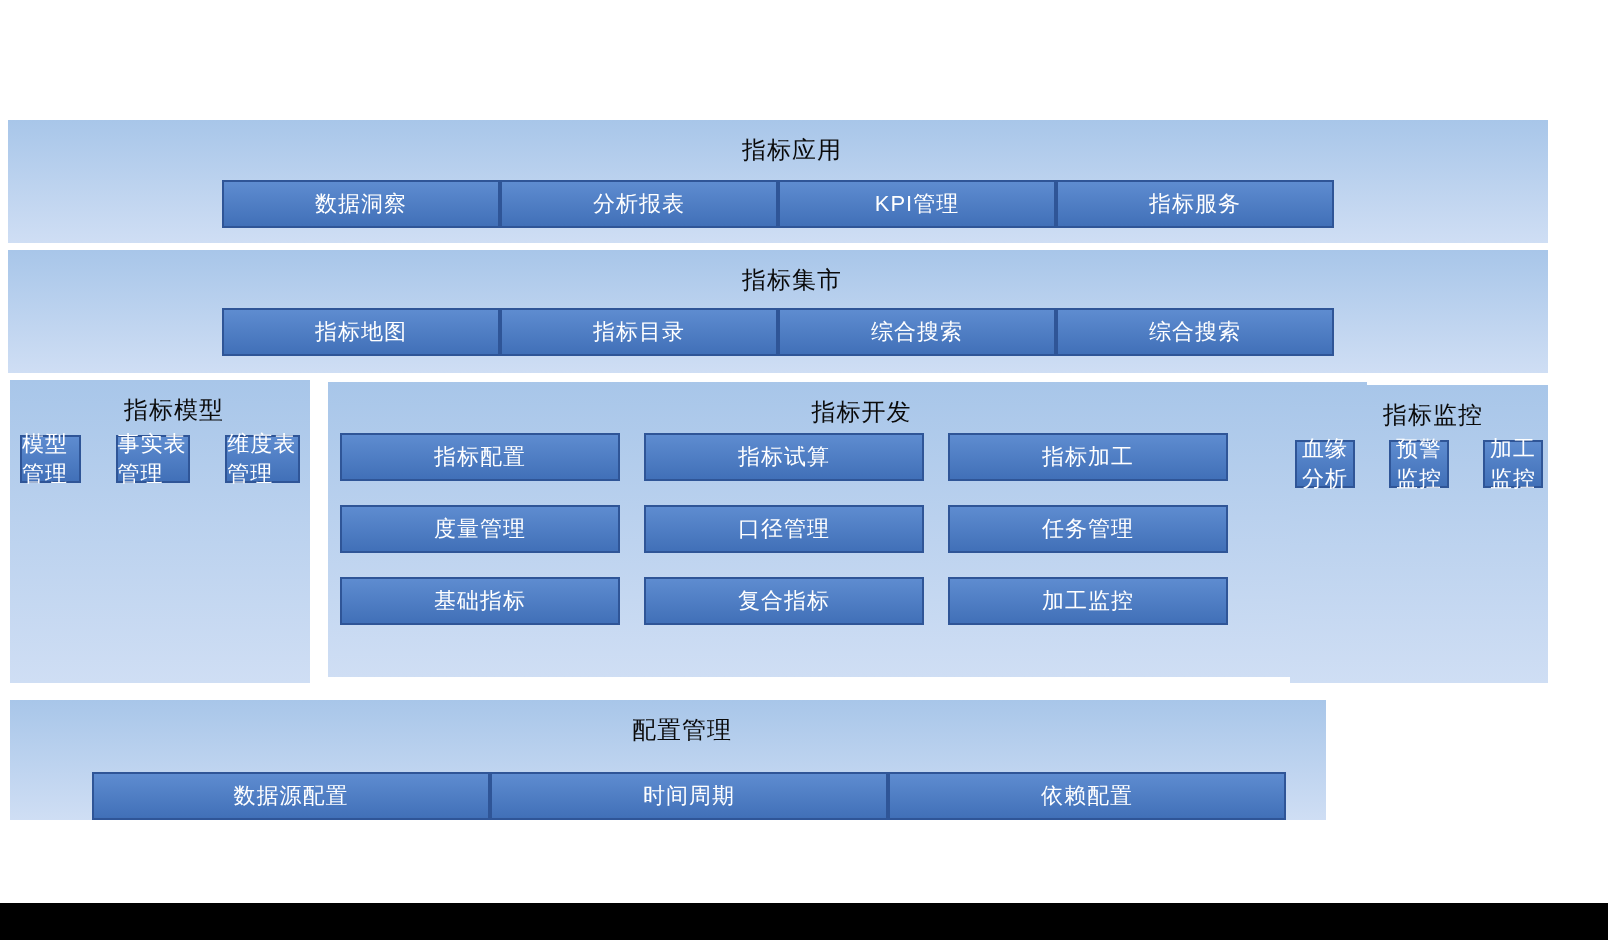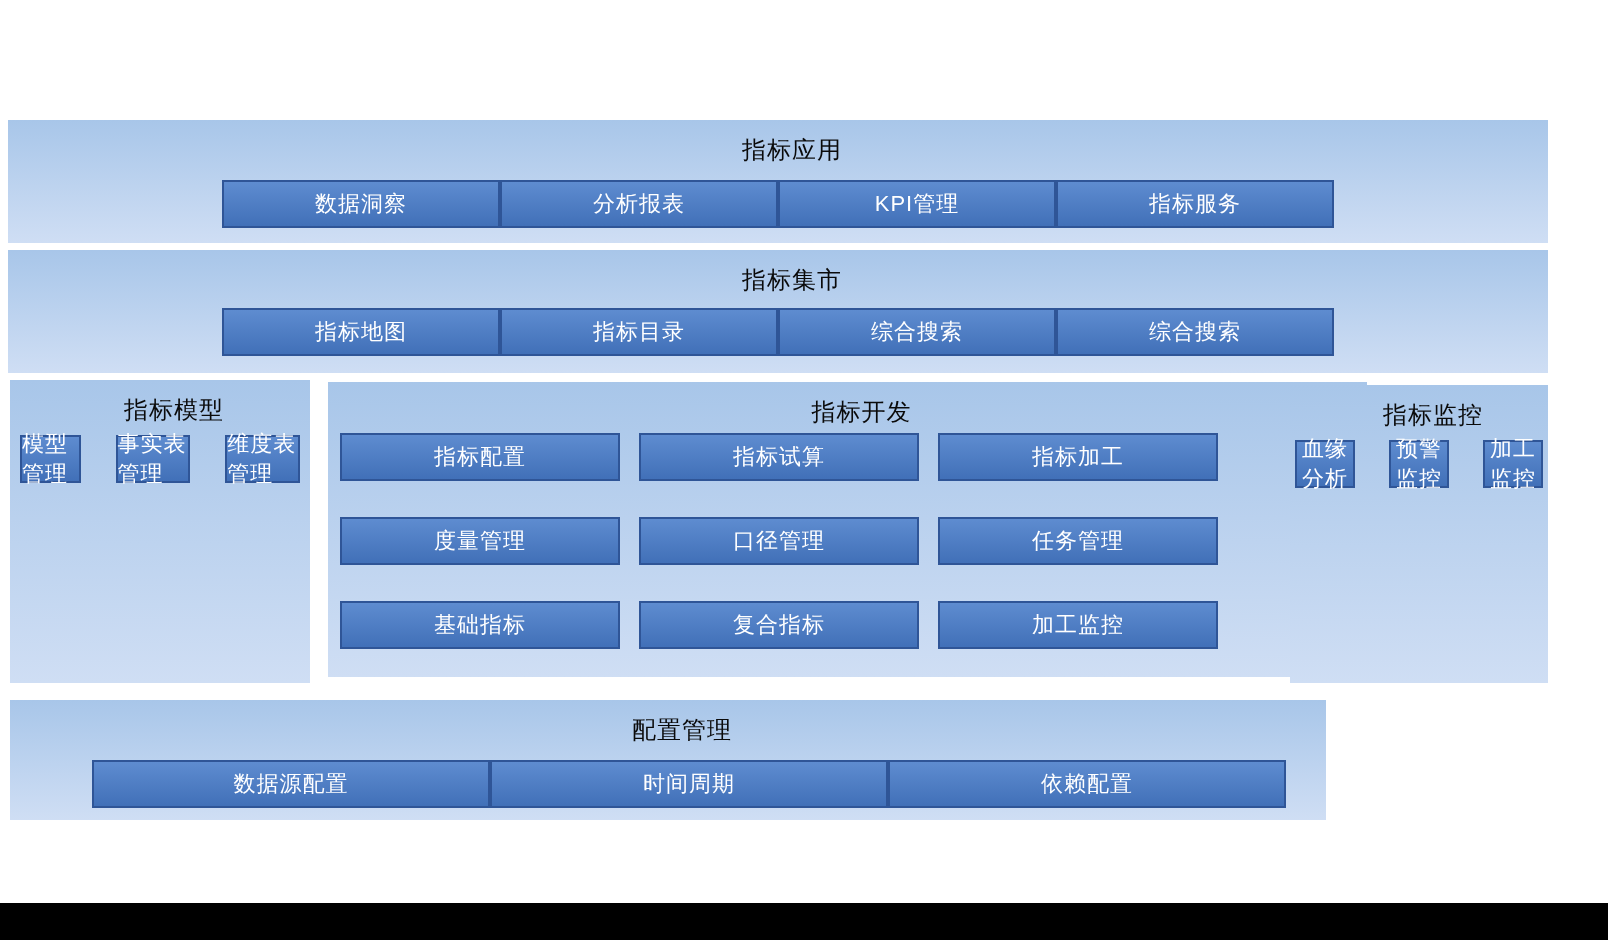--- a/index.html
+++ b/index.html
@@ -33,20 +33,21 @@
     position: absolute;
     display: flex;
     flex-direction: row;
   }
   .grid3 {
     position: absolute;
     display: grid;
     grid-template-columns: repeat(3, 280px);
     column-gap: 19px;
     row-gap: 36px;
+    gap: 24px;
   }
   .box {
     background: linear-gradient(180deg, var(--box_fill_light), var(--box_fill_dark));
     border: 2px solid var(--box_border);
     color: var(--box_text);
     font-size: 22px;
     letter-spacing: 1px;
     height: 48px;
     display: flex;
     align-items: center;
@@ -117,21 +118,21 @@
     <div class="panel-title">指标监控</div>
     <div class="col" style="top:55px; left:5px; right:5px; gap:34px;text-align:center;">
       <div class="box">血缘分析</div>
       <div class="box">预警监控</div>
       <div class="box">加工监控</div>
     </div>
   </section>
 
   <section class="panel" style="left:10px; top:700px; width:1316px; height:120px;">
     <div class="panel-title">配置管理</div>
-    <div class="row" style="top:60px; left:52px; right:22px;margin-left:12px;">
+    <div class="row" style="top:72px; left:52px; right:22px;margin-left:12px;">
       <div class="box w398">数据源配置</div>
       <div class="box w398">时间周期</div>
       <div class="box w398">依赖配置</div>
     </div>
   </section>
 
   <div class="footer-bar"></div>
 
 </div>
 

